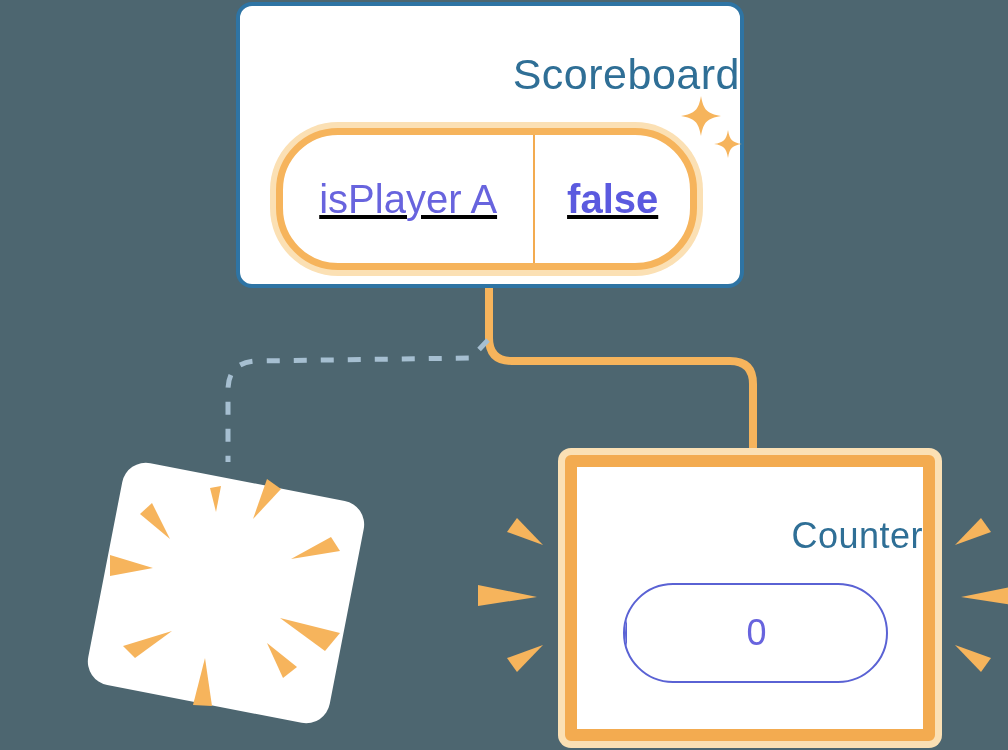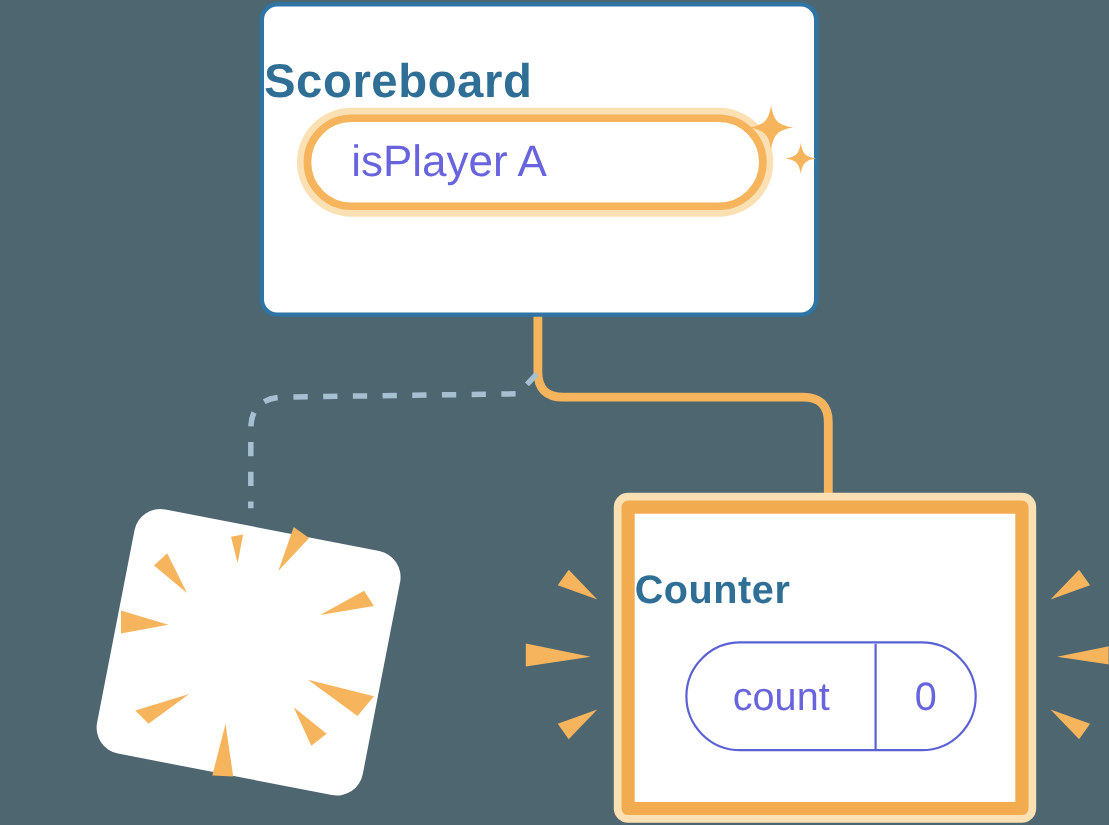--- a/index.html
+++ b/index.html
@@ -37,40 +37,41 @@
     border-radius:16px;
   }
   .counter-card{
     left:565px;top:455px;width:370px;height:286px;
     border:12px solid var(--orange-deep);
     border-radius:6px;
     box-shadow:0 0 0 7px var(--orange-glow);
   }
   .card-title{
     position:absolute;left:0;width:100%;
-    text-align:left;
+    text-align:right;
     color:var(--title-blue);
-    font-weight:700;
+    font-weight:400;
     letter-spacing:0.5px;
   }
   .scoreboard-card .card-title{top:44px;font-size:43px;}
   .counter-card .card-title{top:48px;font-size:36px;}
 
   .state-pill{
     position:absolute;
     display:flex;
     align-items:stretch;
     background:var(--card-white);
     overflow:hidden;
   }
   .pill-highlight{
-    left:36px;top:98px;width:421px;height:87px;
+    left:36px;top:122px;width:421px;height:142px;
     border:7px solid var(--orange);
     border-radius:62px;
     box-shadow:0 0 0 6px var(--orange-glow);
+    text-decoration:underline;
   }
   .pill-plain{
     left:46px;top:116px;width:265px;height:100px;
     border:2px solid var(--pill-border-purple);
     border-radius:50px;
   }
   .pill-cell{
     display:flex;align-items:center;justify-content:center;
   }
   .pill-label-cell{flex:0 0 61.5%;}
@@ -98,29 +99,29 @@
     <path class="orange-stroke" d="M 489 285 L 489 338 Q 489 361 512 361 L 730 361 Q 753 361 753 384 L 753 458"></path>
     <path class="dashed-stroke" d="M 488 340 L 471 358 L 257 361 Q 228 362 228 390 L 228 462"></path>
   </svg>
 
   <div class="component-card scoreboard-card">
     <div class="card-title">Scoreboard</div>
     <div class="state-pill pill-highlight">
       <div class="pill-cell pill-label-cell">
         <span class="pill-label">isPlayer A</span>
       </div>
+      <div class="pill-cell pill-value-cell">
+        <span class="pill-value">false</span>
+      </div>
     </div>
   </div>
 
   <div class="component-card counter-card">
     <div class="card-title">Counter</div>
     <div class="state-pill pill-plain">
-      <div class="pill-cell pill-label-cell">
-        <span class="pill-label">count</span>
-      </div>
       <div class="pill-cell pill-value-cell">
         <span class="pill-value">0</span>
       </div>
     </div>
   </div>
 
   <svg class="layer fg-layer" viewBox="0 0 1008 750">
 
     <g>
       <rect class="white-fill" x="103" y="480" width="246" height="226" rx="24" transform="rotate(11 226 593)"></rect>

